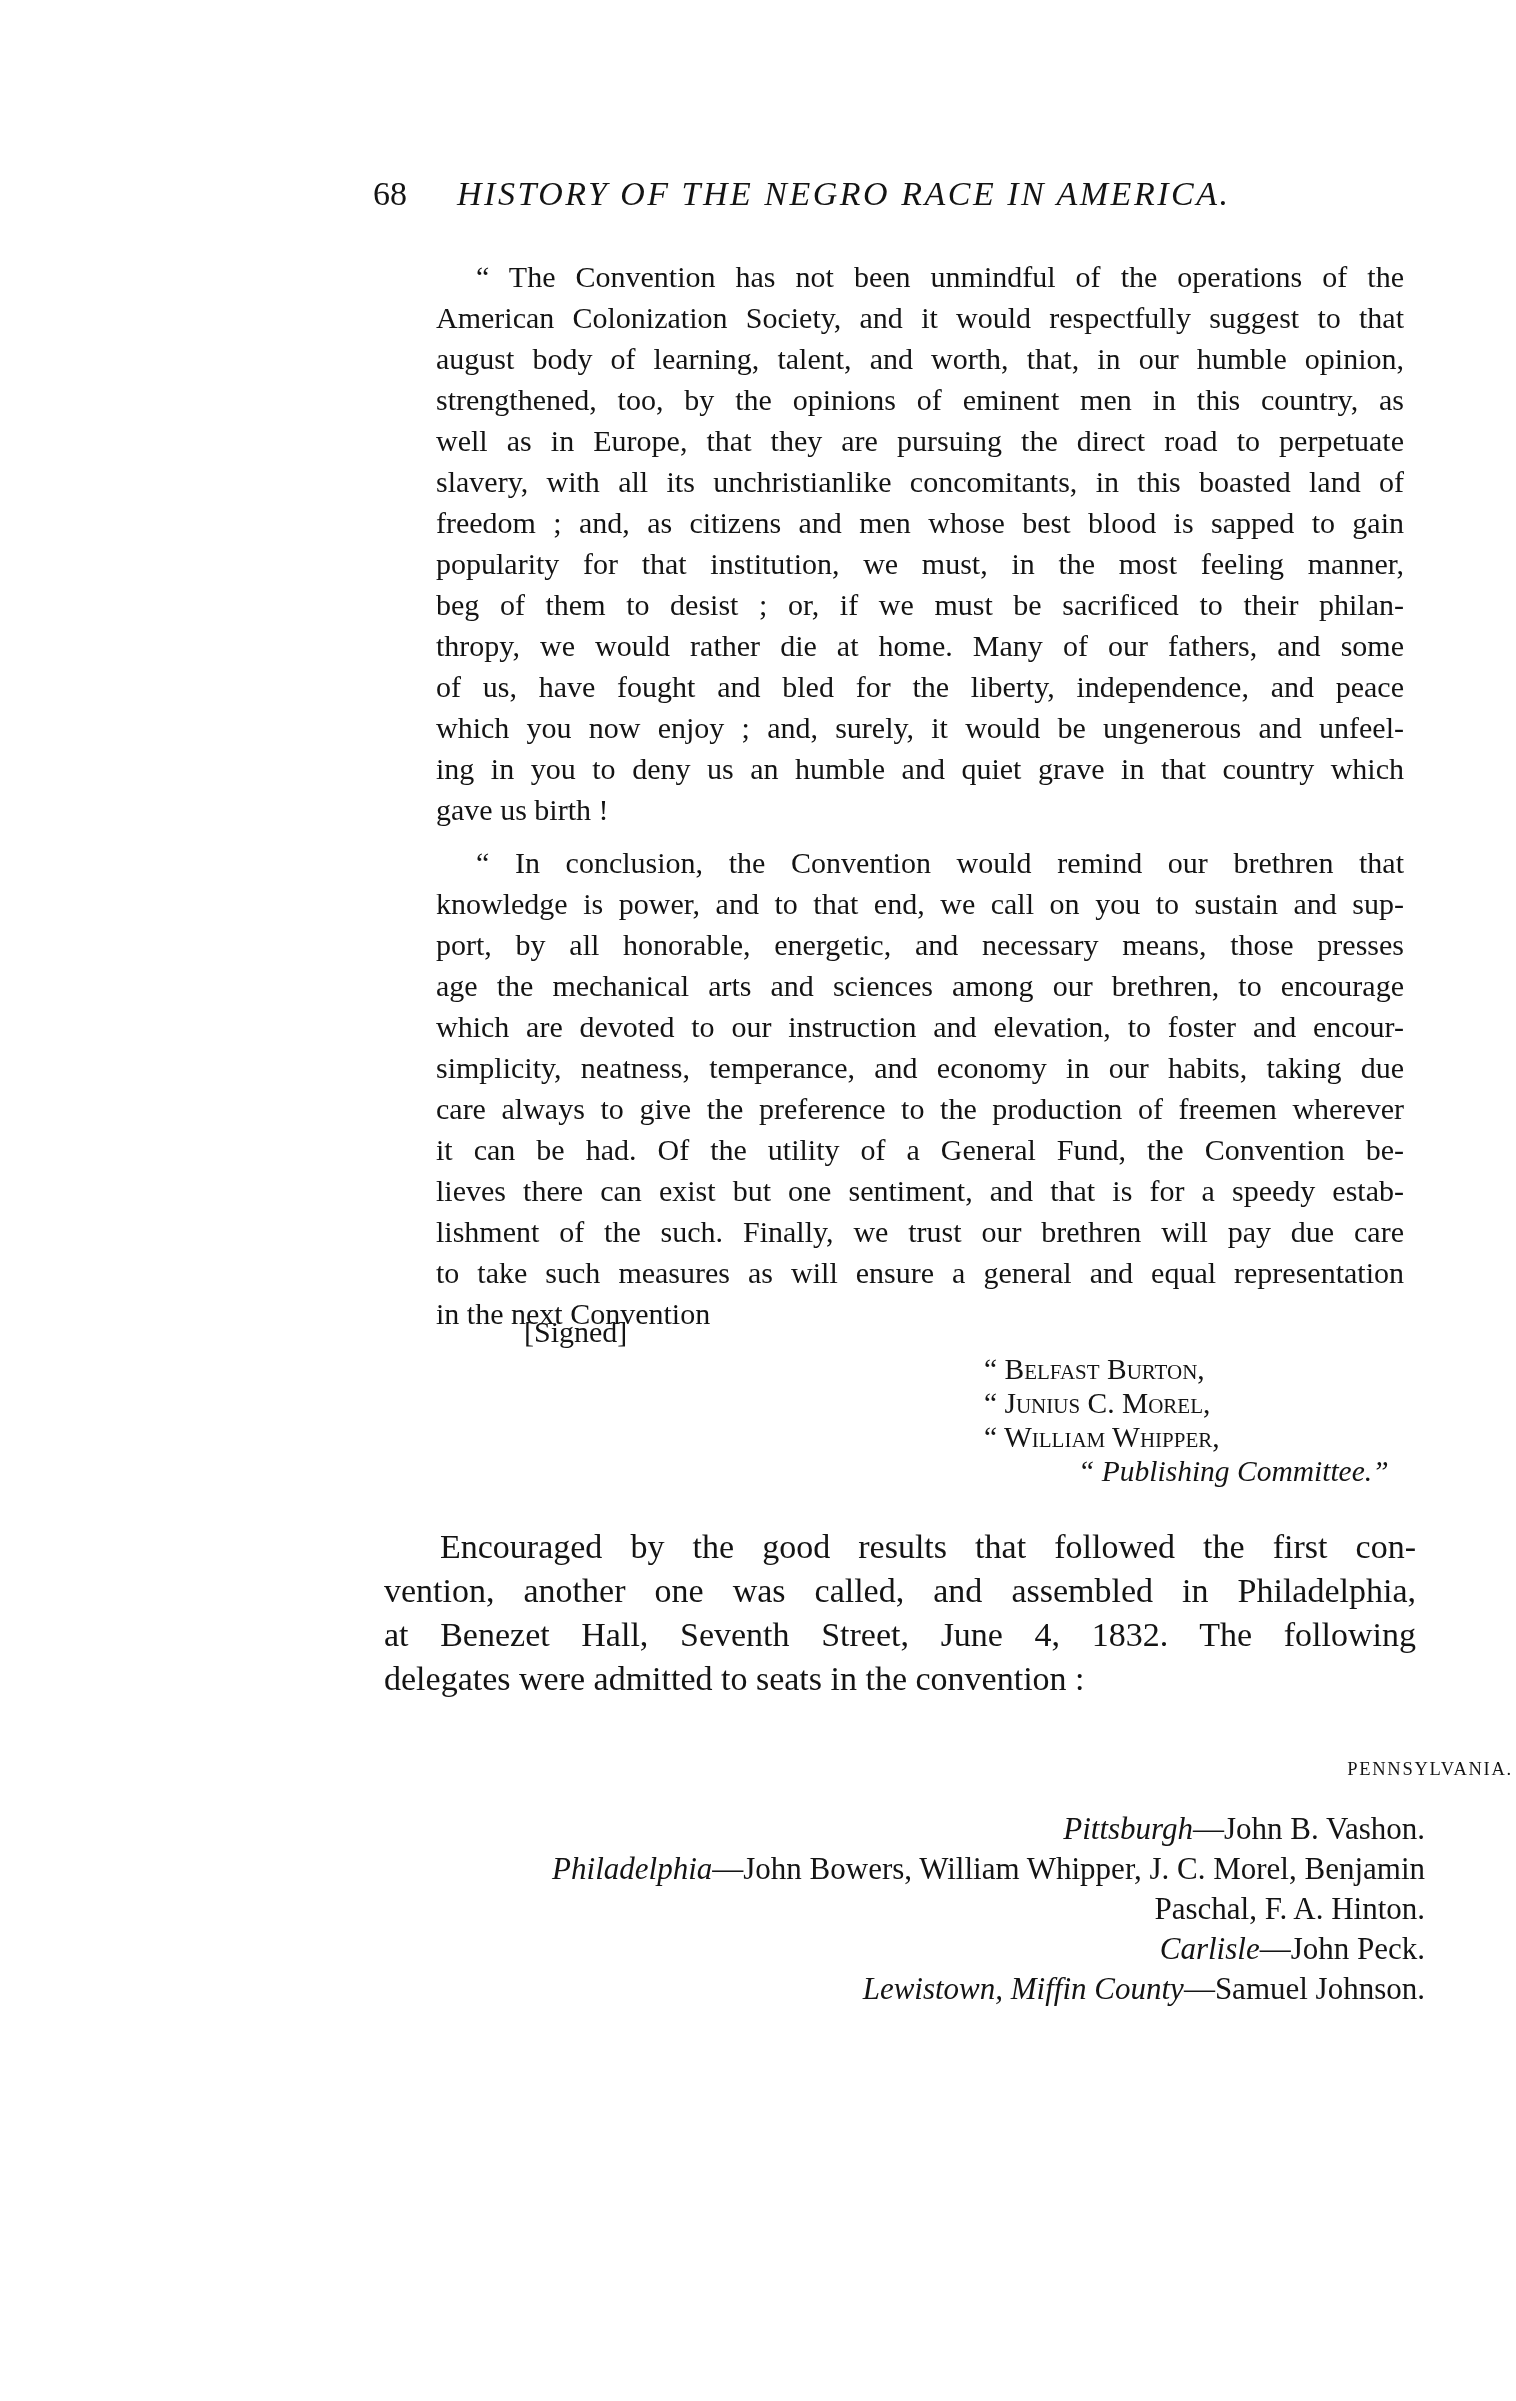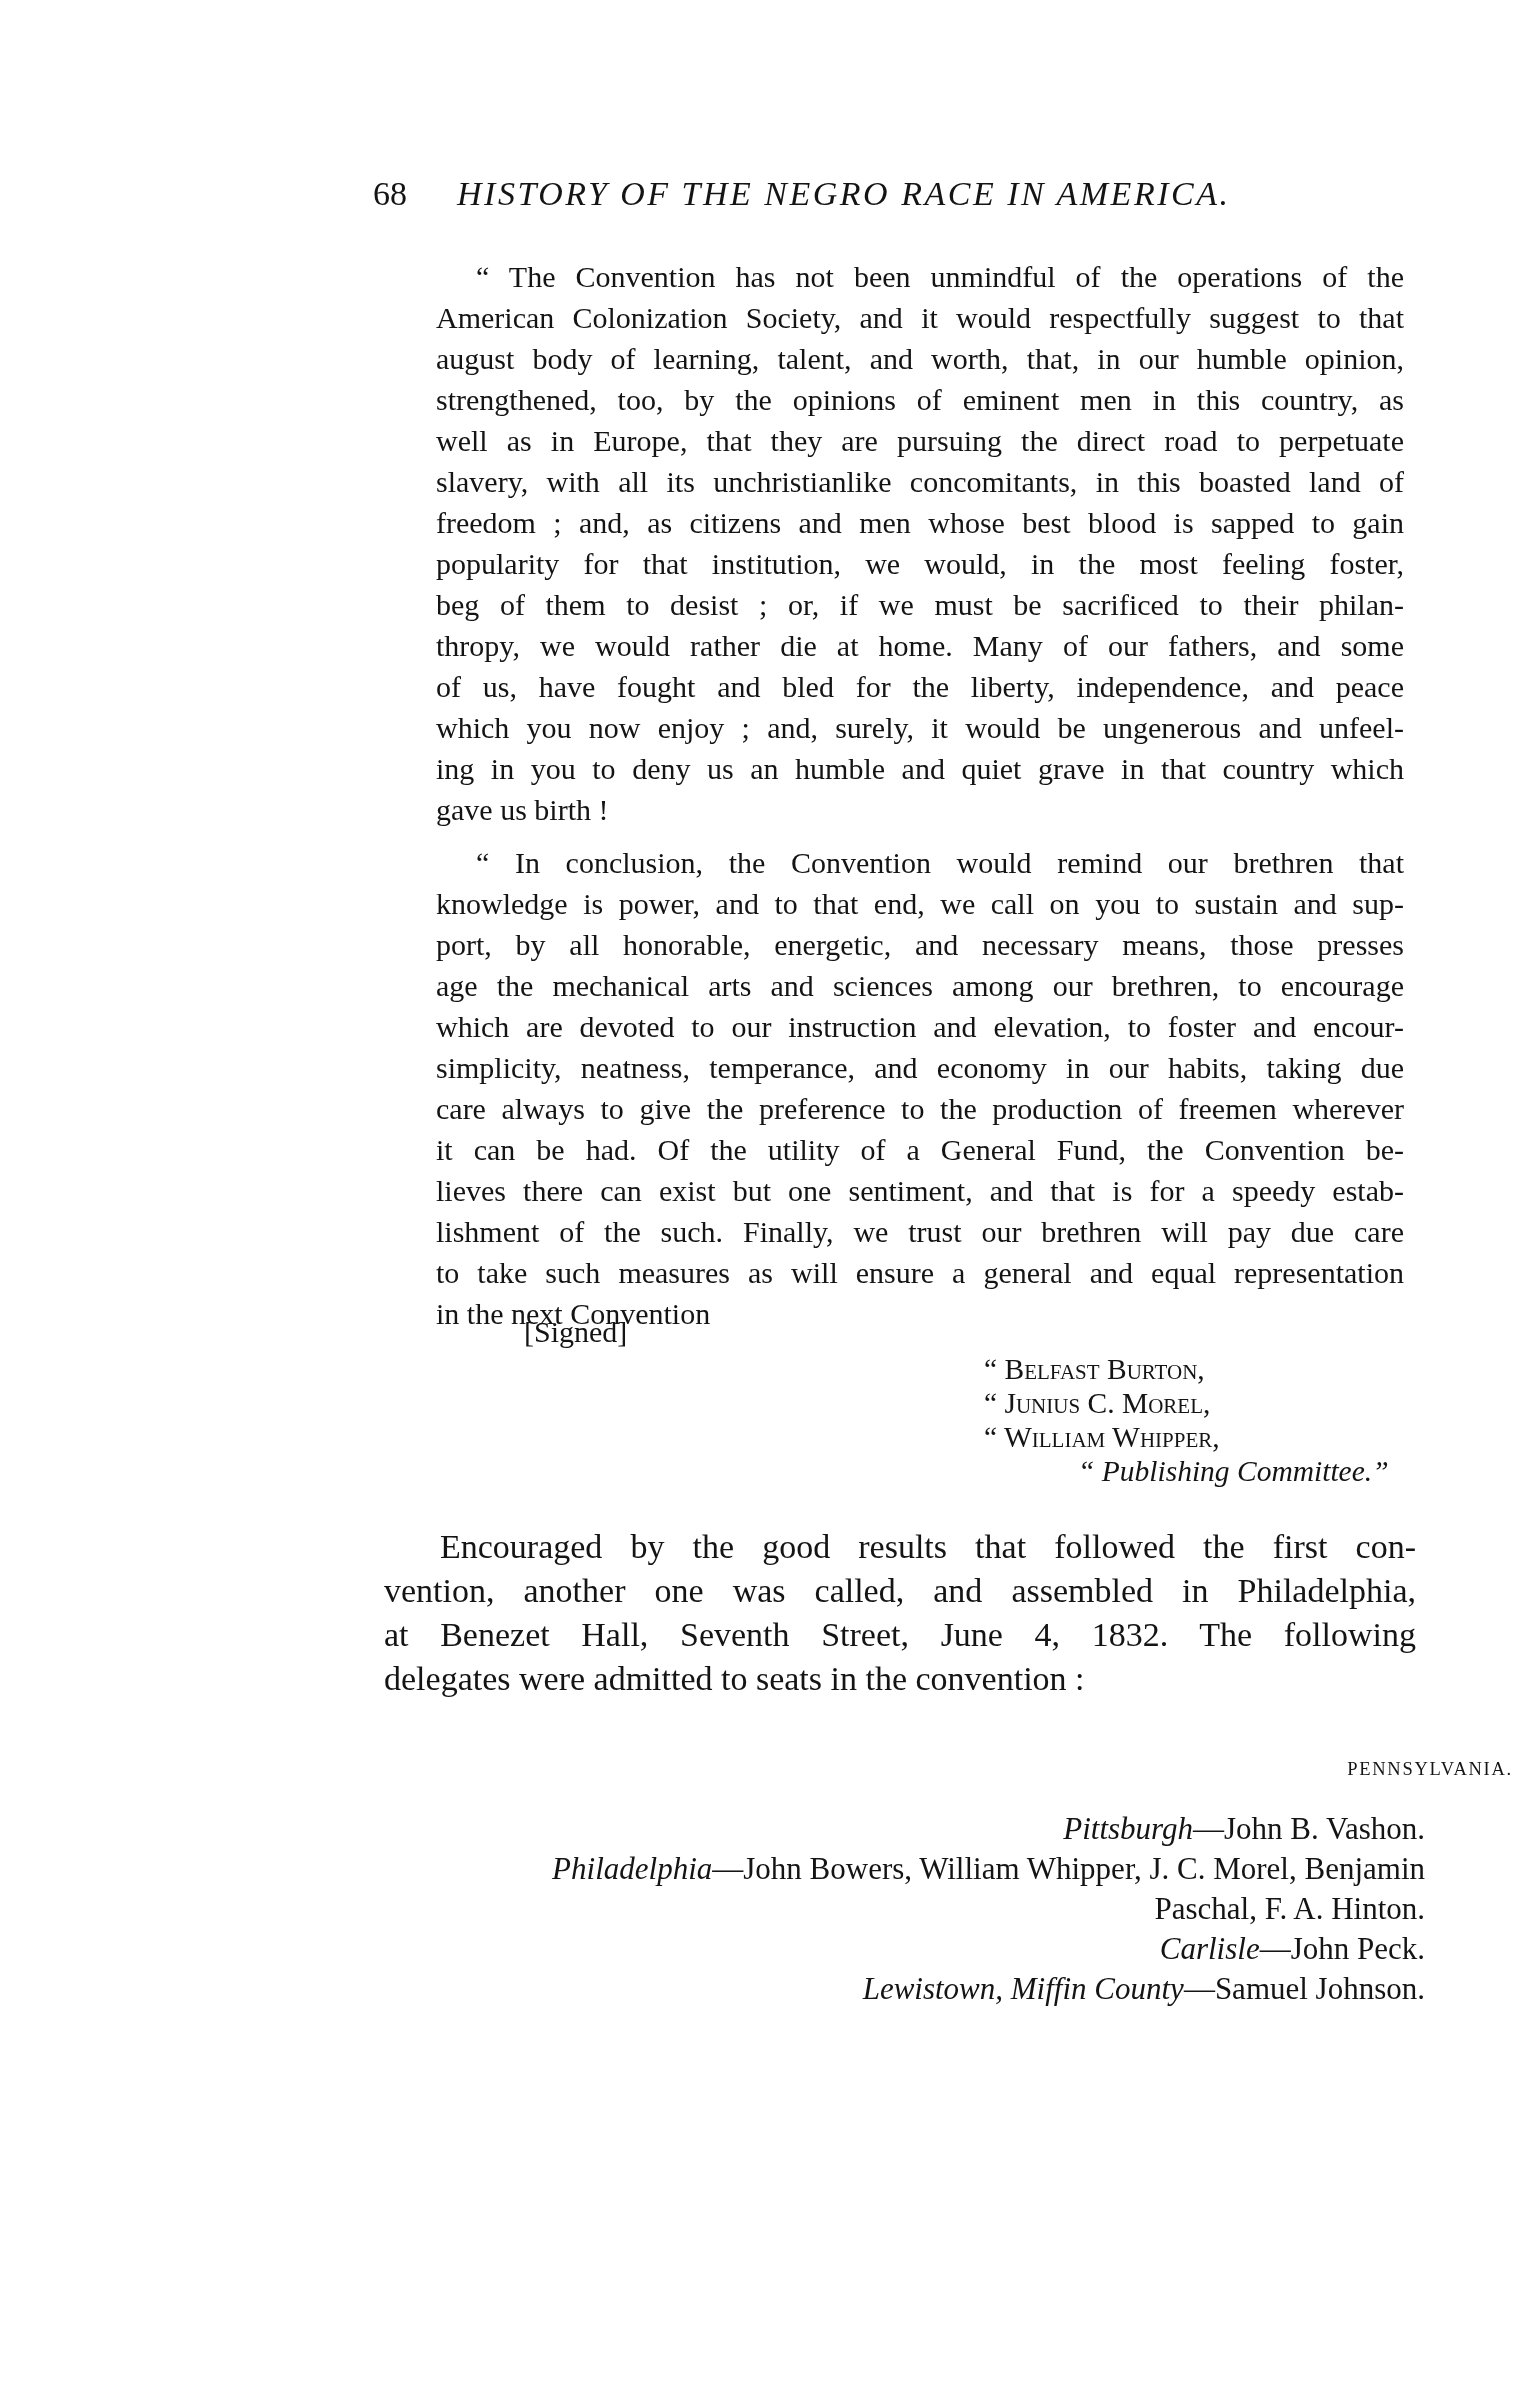--- a/index.html
+++ b/index.html
@@ -49,21 +49,21 @@
 
   <div class="quote-block">
     <p class="noindent">
       <span class="line" style="padding-left:40px">“ The Convention has not been unmindful of the operations of the</span>
       <span class="line">American Colonization Society, and it would respectfully suggest to that</span>
       <span class="line">august body of learning, talent, and worth, that, in our humble opinion,</span>
       <span class="line">strengthened, too, by the opinions of eminent men in this country, as</span>
       <span class="line">well as in Europe, that they are pursuing the direct road to perpetuate</span>
       <span class="line">slavery, with all its unchristianlike concomitants, in this boasted land of</span>
       <span class="line">freedom ; and, as citizens and men whose best blood is sapped to gain</span>
-      <span class="line">popularity for that institution, we would, in the most feeling foster,</span>
+      <span class="line">popularity for that institution, we must, in the most feeling manner,</span>
       <span class="line">beg of them to desist ; or, if we must be sacrificed to their philan-</span>
       <span class="line">thropy, we would rather die at home.   Many of our fathers, and some</span>
       <span class="line">of us, have fought and bled for the liberty, independence, and peace</span>
       <span class="line">which you now enjoy ; and, surely, it would be ungenerous and unfeel-</span>
       <span class="line">ing in you to deny us an humble and quiet grave in that country which</span>
       <span class="line last">gave us birth !</span>
     </p>
     <p class="noindent">
       <span class="line" style="padding-left:40px">“ In conclusion, the Convention would remind our brethren that</span>
       <span class="line">knowledge is power, and to that end, we call on you to sustain and sup-</span>

